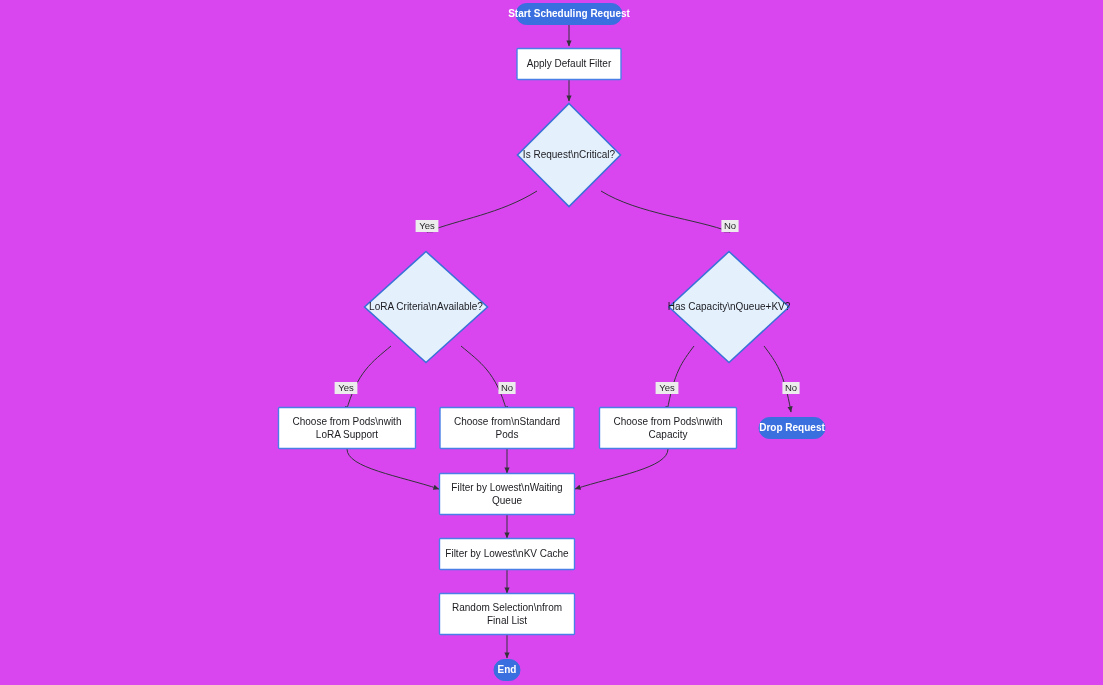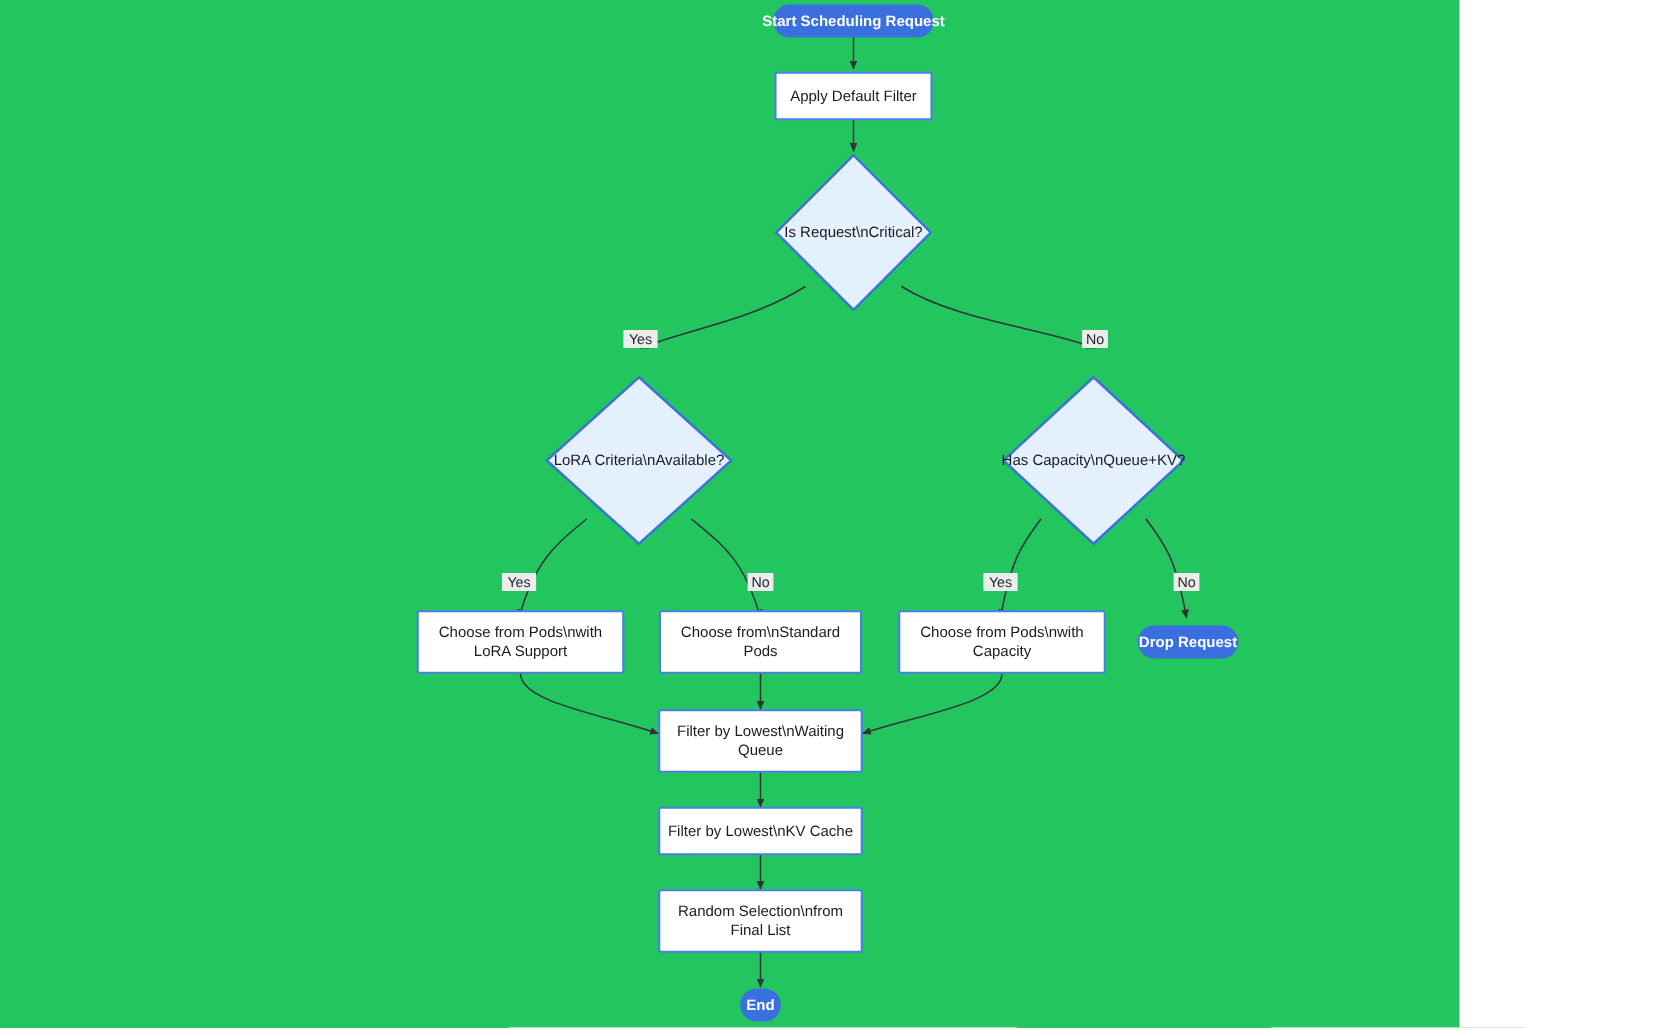--- a/index.html
+++ b/index.html
@@ -9,23 +9,23 @@
     background: #ffffff;
   }
   body {
     width: 1103px;
     height: 685px;
     font-family: "Liberation Sans", sans-serif;
     overflow: hidden;
   }
   #flowchart-root {
     position: relative;
-    width: 973px;
+    width: 1103px;
     height: 685px;
-    background: #22c55e;
+    background: #d946ef;
   }
   svg#flow-svg {
     display: block;
     width: 1103px;
     height: 685px;
   }
   .edge-path {
     fill: none;
     stroke: #33333a;
     stroke-width: 1;

